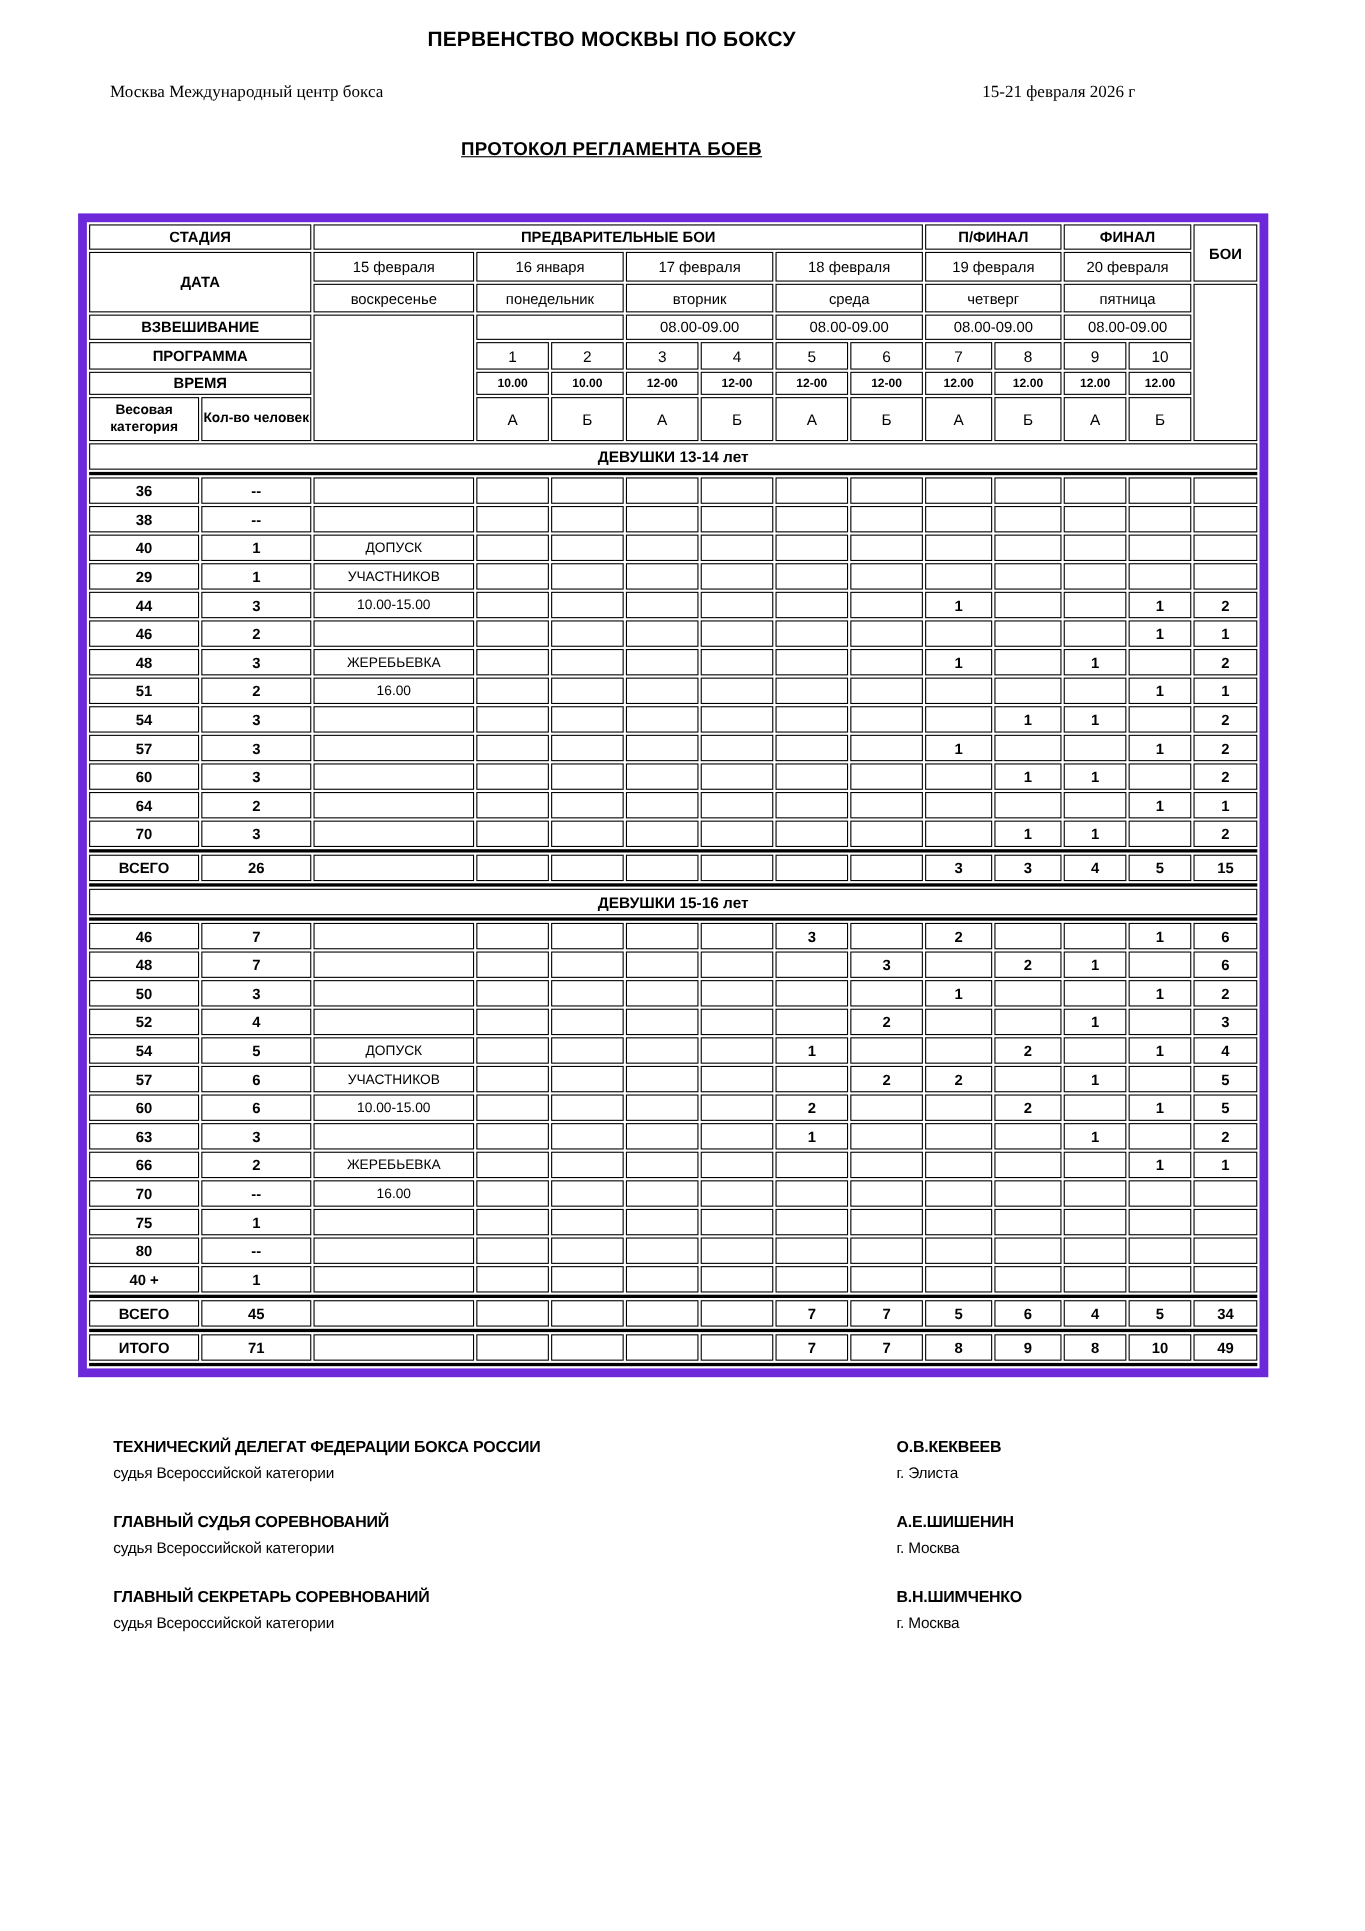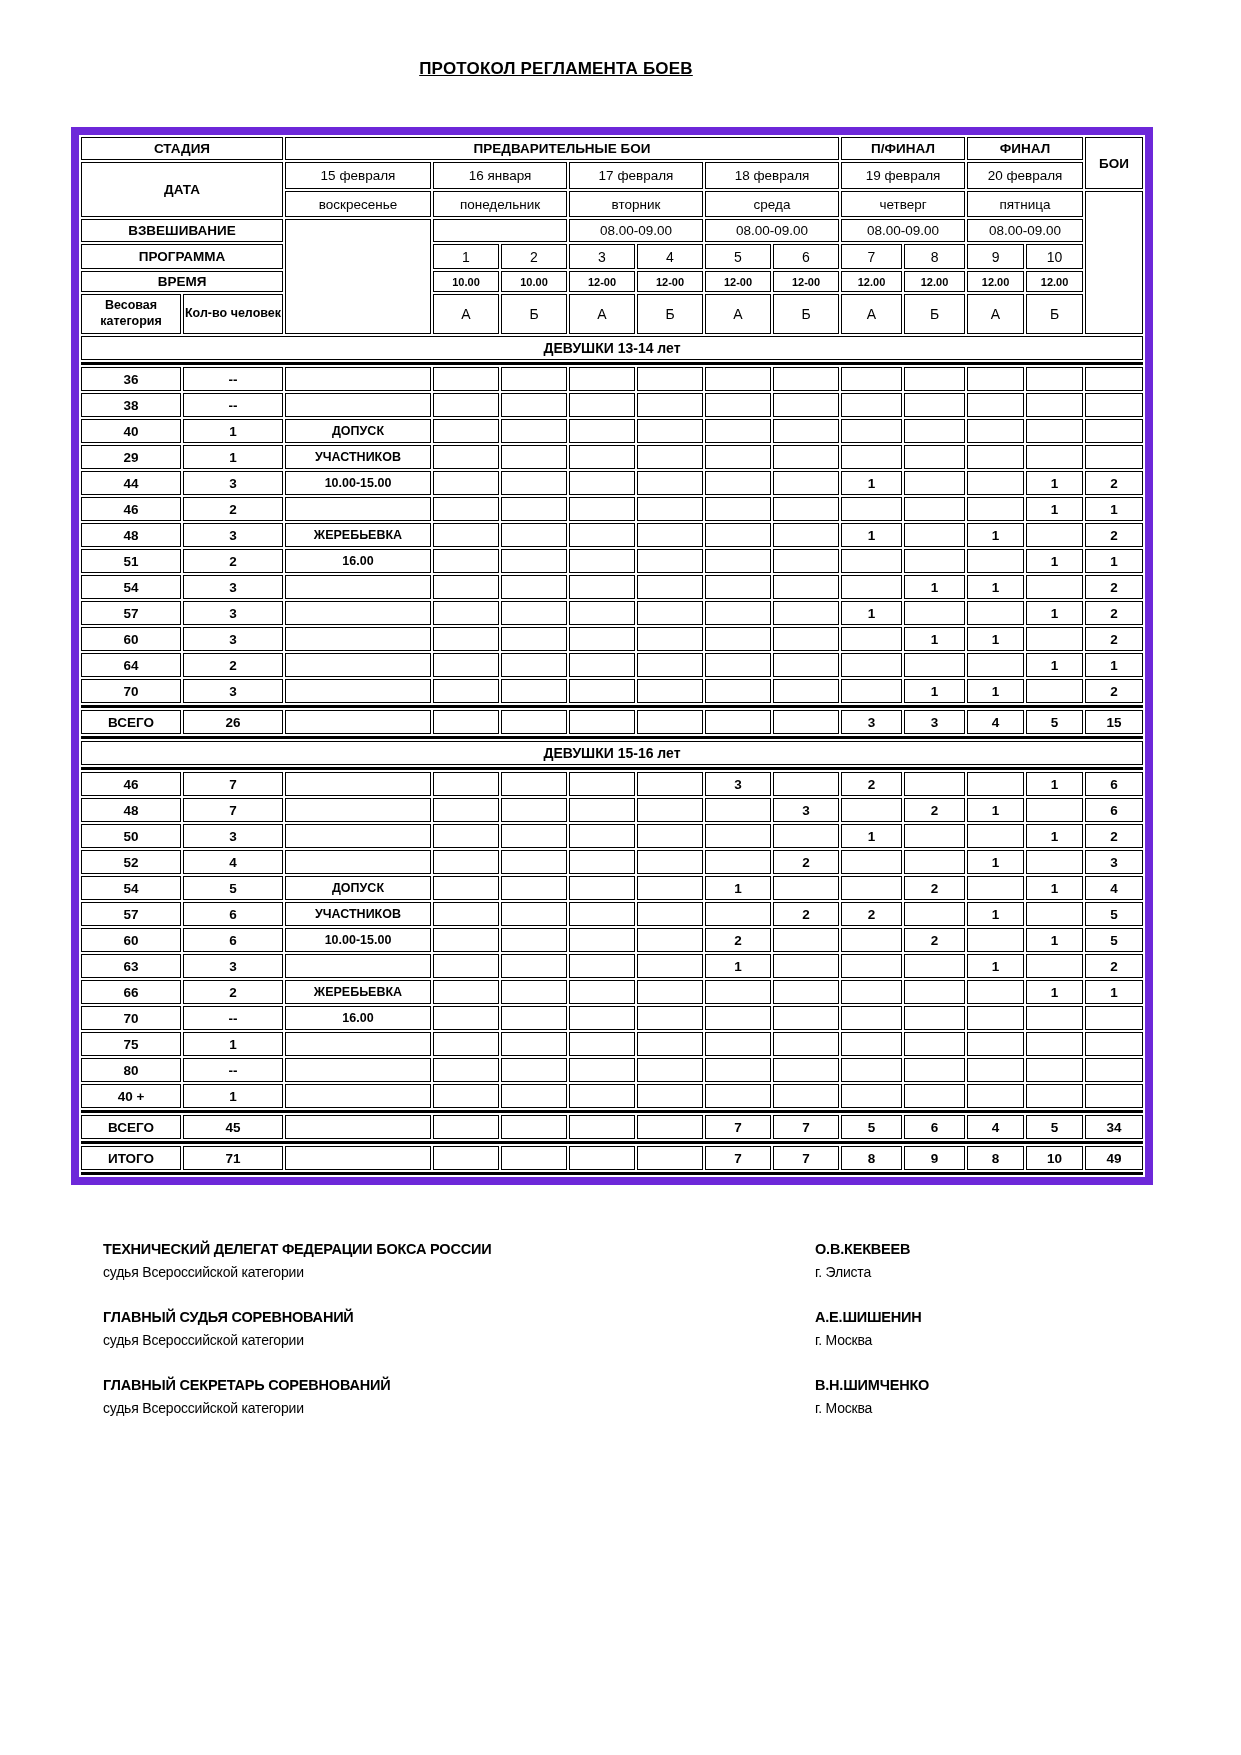--- a/index.html
+++ b/index.html
@@ -35,36 +35,41 @@
   .date-cell, .day-cell, .weighin-cell { font-size: 13.5px; font-weight: normal; }
   .prog-cell { font-size: 14px; }
   .time-cell { font-size: 11px; font-weight: bold; }
   .ab-cell   { font-size: 14px; }
   .whdr { font-size: 12.5px; font-weight: bold; line-height: 1.25; white-space: normal; }
 
   .band-cell { font-size: 14px; font-weight: bold; height: 24px; }
   .sep-row .sep-cell { border: none; background: #000; height: 3px; }
   .data-row td { height: 24px; }
   .w-cell, .c-cell { font-size: 13.5px; font-weight: bold; }
-  .n-cell { font-size: 12.5px; font-weight: bold; }
+  .n-cell { font-size: 12.5px; font-weight: normal; }
   .v-cell, .b-cell { font-size: 13.5px; font-weight: bold; }
 
   
   .officials { margin: 56px 0 0 103px; }
   .official { display: flex; margin-bottom: 29px; }
   .o-left { width: 712px; }
   .o-role, .o-name { font-size: 14.5px; font-weight: bold; letter-spacing: -0.2px; }
   .o-cat, .o-city { font-size: 14px; margin-top: 7px; letter-spacing: -0.2px; }
 </style>
 </head>
 <body>
 
 <div class="page">
 
   <div class="doc-header">
+    <div class="doc-title">ПЕРВЕНСТВО МОСКВЫ ПО БОКСУ</div>
+    <div class="meta-row">
+      <span class="meta-venue">Москва Международный центр бокса</span>
+      <span class="meta-dates">15-21 февраля 2026 г</span>
+    </div>
     <div class="protocol-title">ПРОТОКОЛ РЕГЛАМЕНТА БОЕВ</div>
   </div>
 
   <table class="protocol">
     <colgroup>
       <col style="width:100px">
         <col style="width:100px">
         <col style="width:146px">
       <col style="width:66px">
         <col style="width:66px">

